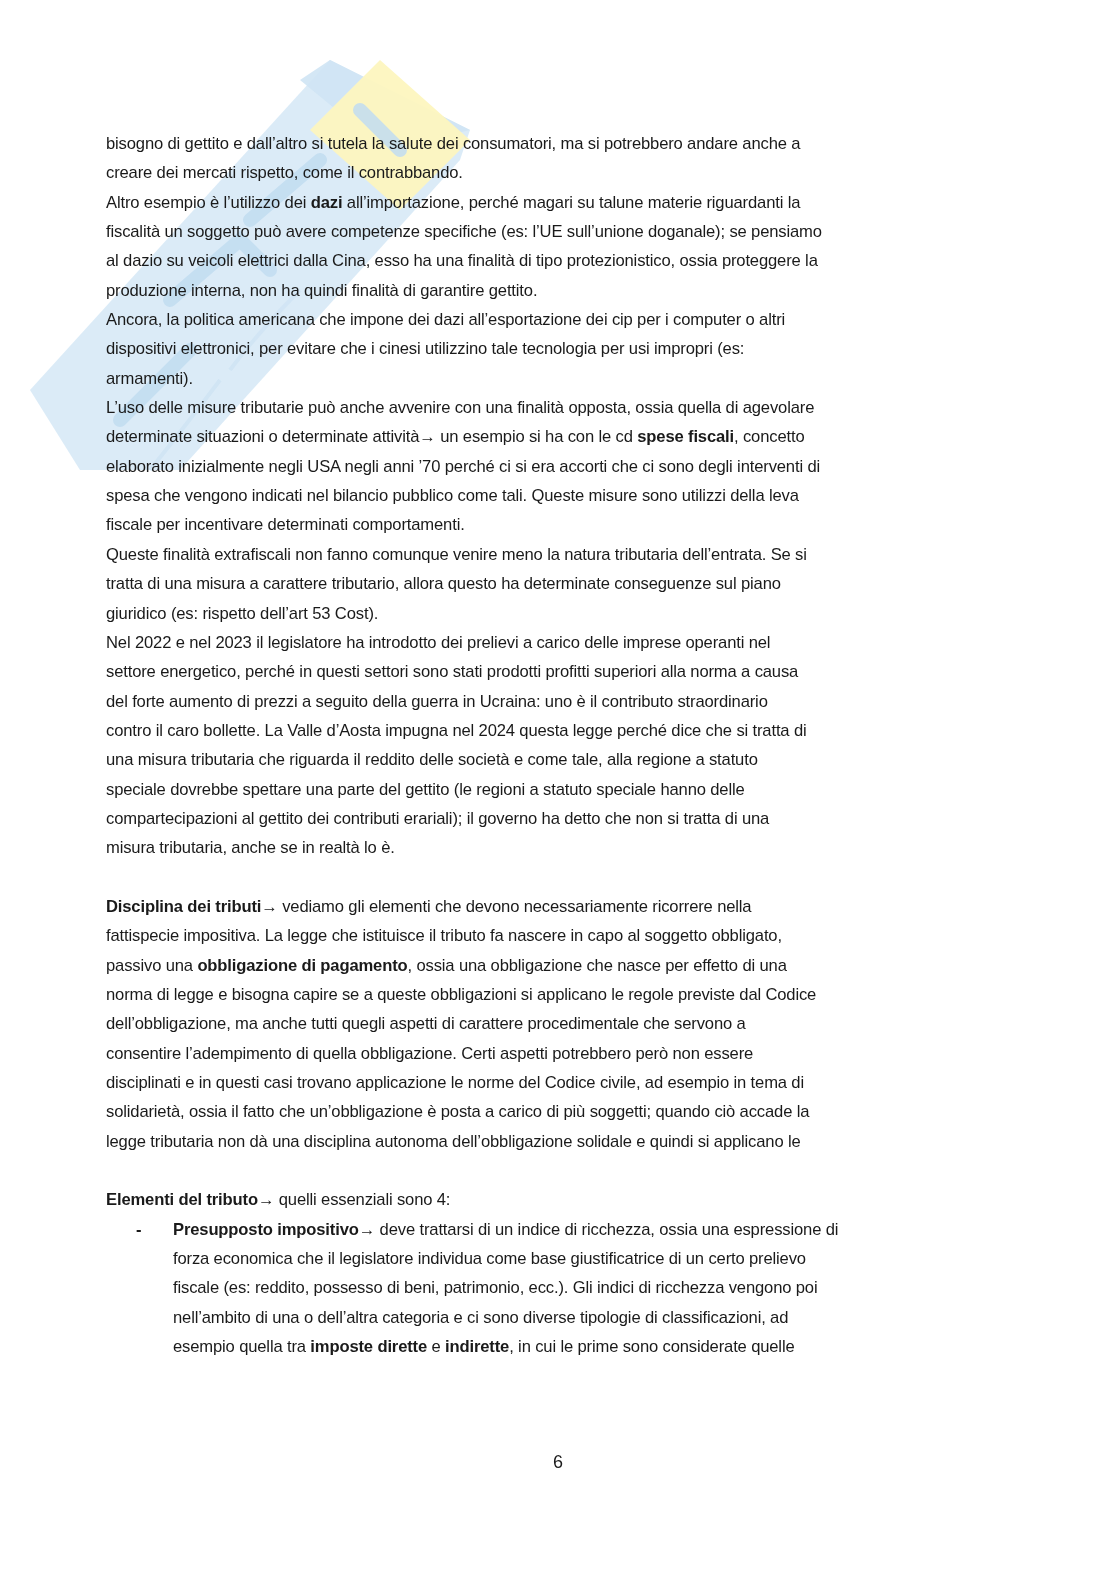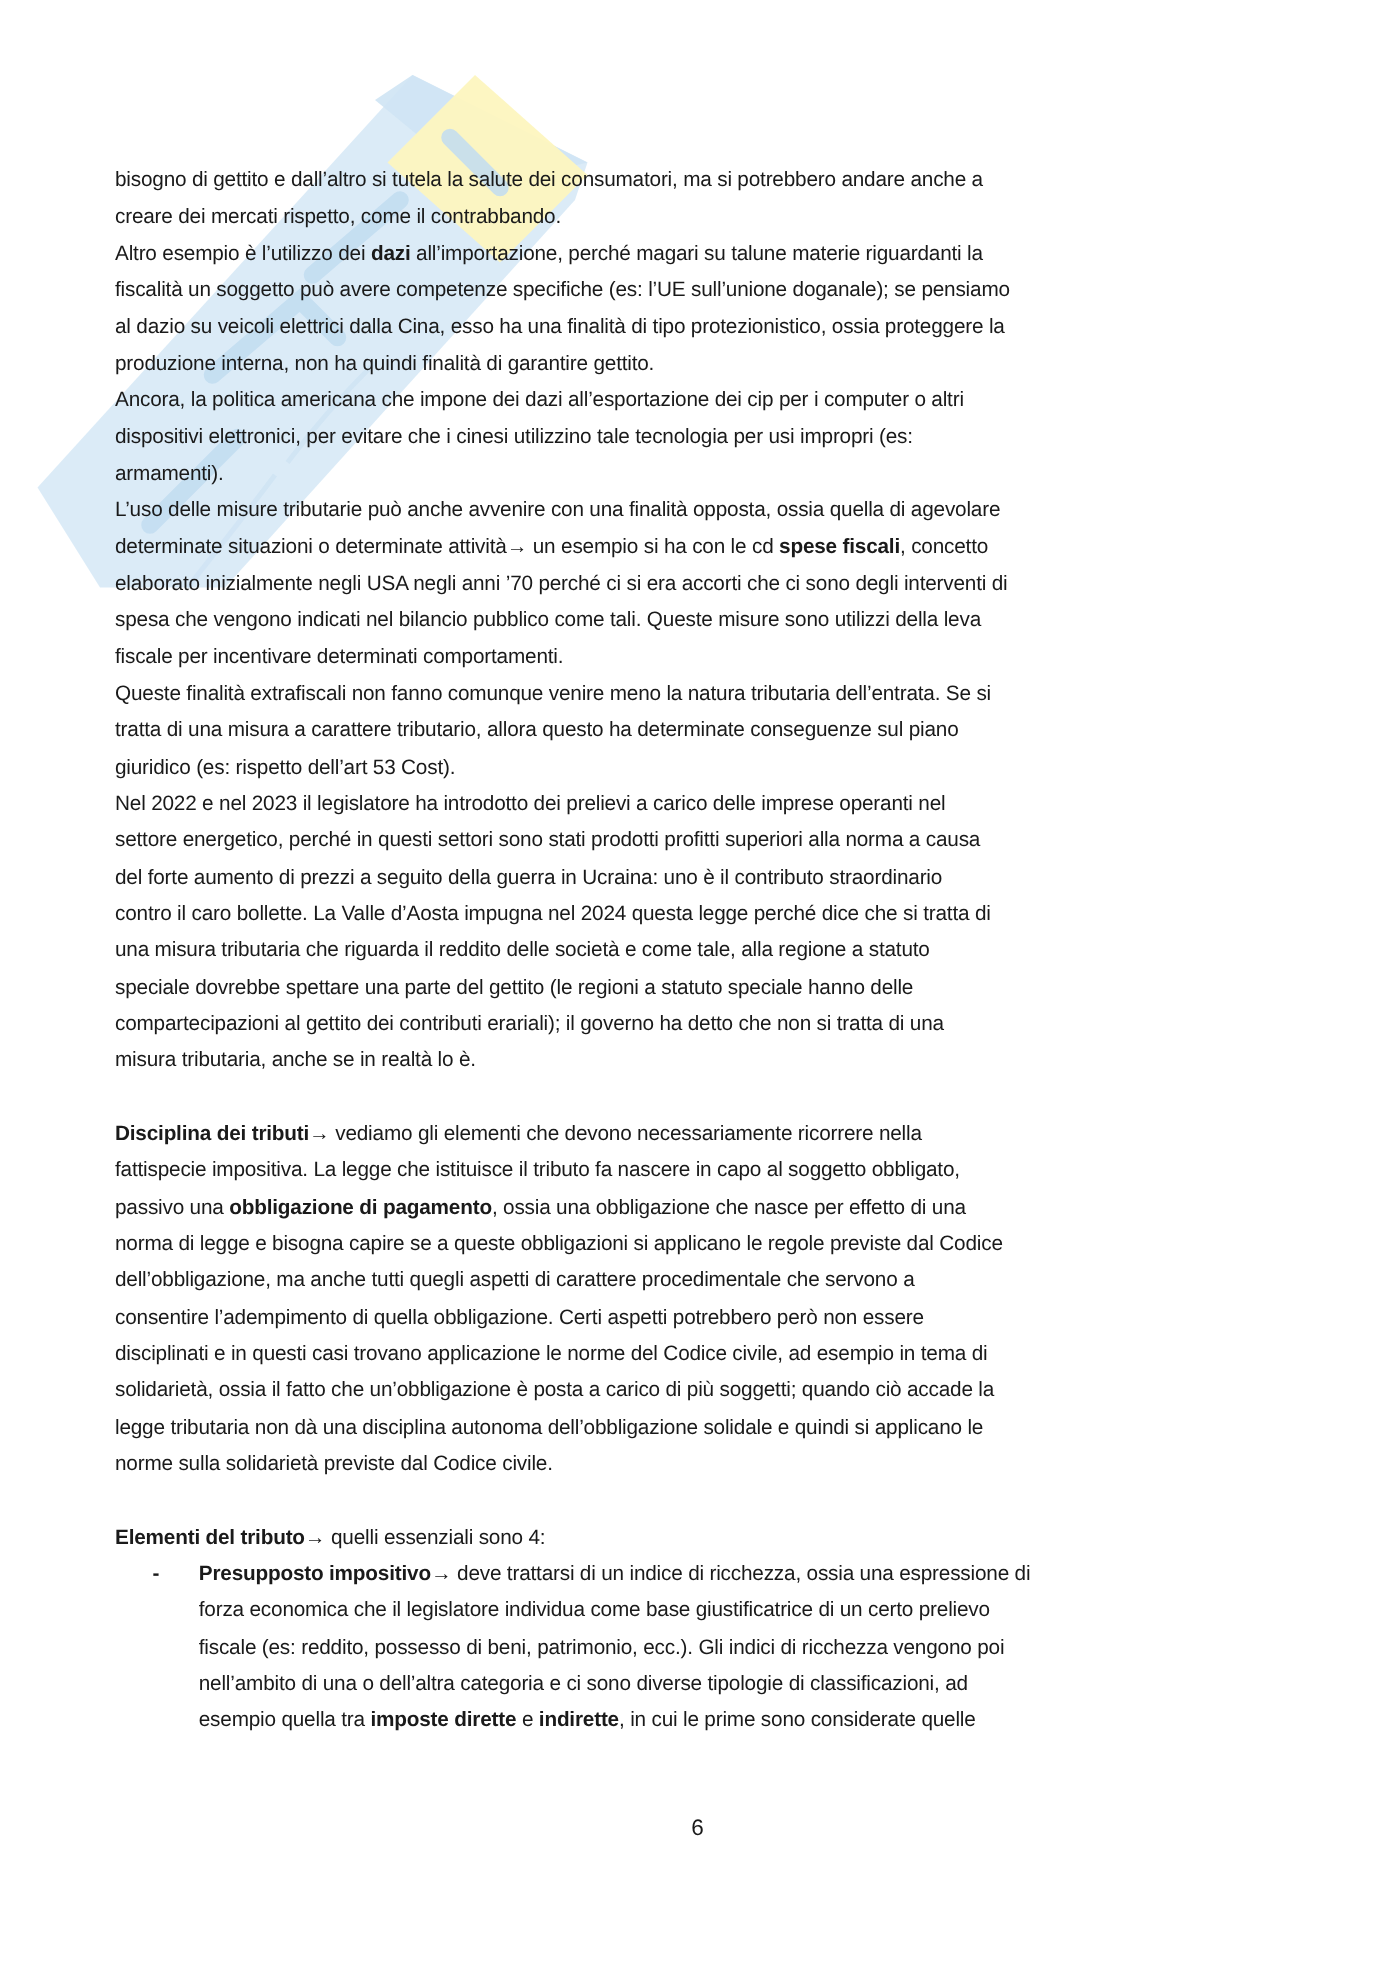--- a/index.html
+++ b/index.html
@@ -1,18 +1,18 @@
 <!DOCTYPE html>
 <html><head>
 <meta charset="utf-8">
 <style>
   html, body { margin: 0; padding: 0; background: #ffffff; }
   body { width: 1116px; height: 1579px; position: relative; overflow: hidden; }
   .watermark { position: absolute; left: 0; top: 0; width: 1116px; height: 1579px; pointer-events: none; z-index: 0; }
-  .page { position: absolute; left: 92px; top: 129px; width: 900px; z-index: 1;
+  .page { position: absolute; left: 106px; top: 129px; width: 900px; z-index: 1;
           font-family: "Liberation Sans", sans-serif; font-size: 16.6px; line-height: 29.35px;
           color: #1a1a1a; letter-spacing: -0.15px; }
   .line { white-space: nowrap; height: 29.35px; }
   .blank { height: 29.35px; }
   .b { font-weight: bold; }
   .bullet-line { position: relative; padding-left: 67px; }
   .bullet-dash { position: absolute; left: 30px; top: 0; font-weight: bold; }
   .page-number { position: absolute; left: 0; top: 1452px; width: 1116px; text-align: center;
                  font-family: "Liberation Sans", sans-serif; font-size: 18px; color: #1a1a1a; z-index: 1; }
 </style>
@@ -71,21 +71,20 @@
       <div>
         <div class="line"><span class="b">Disciplina dei tributi</span><span>→ vediamo gli elementi che devono necessariamente ricorrere nella</span></div>
         <div class="line"><span>fattispecie impositiva. La legge che istituisce il tributo fa nascere in capo al soggetto obbligato,</span></div>
         <div class="line"><span>passivo una </span><span class="b">obbligazione di pagamento</span><span>, ossia una obbligazione che nasce per effetto di una</span></div>
         <div class="line"><span>norma di legge e bisogna capire se a queste obbligazioni si applicano le regole previste dal Codice</span></div>
         <div class="line"><span>dell’obbligazione, ma anche tutti quegli aspetti di carattere procedimentale che servono a</span></div>
         <div class="line"><span>consentire l’adempimento di quella obbligazione. Certi aspetti potrebbero però non essere</span></div>
         <div class="line"><span>disciplinati e in questi casi trovano applicazione le norme del Codice civile, ad esempio in tema di</span></div>
         <div class="line"><span>solidarietà, ossia il fatto che un’obbligazione è posta a carico di più soggetti; quando ciò accade la</span></div>
         <div class="line"><span>legge tributaria non dà una disciplina autonoma dell’obbligazione solidale e quindi si applicano le</span></div>
-        <div class="line"><span>norme sulla solidarietà previste dal Codice civile.</span></div>
       </div>
       <div class="blank"></div>
       <div>
         <div class="line"><span class="b">Elementi del tributo</span><span>→ quelli essenziali sono 4:</span></div>
         <div>
           <div class="line bullet-line"><span class="bullet-dash">-</span><span class="b">Presupposto impositivo</span><span>→ deve trattarsi di un indice di ricchezza, ossia una espressione di</span></div>
           <div class="line bullet-line"><span>forza economica che il legislatore individua come base giustificatrice di un certo prelievo</span></div>
           <div class="line bullet-line"><span>fiscale (es: reddito, possesso di beni, patrimonio, ecc.). Gli indici di ricchezza vengono poi</span></div>
           <div class="line bullet-line"><span>nell’ambito di una o dell’altra categoria e ci sono diverse tipologie di classificazioni, ad</span></div>
           <div class="line bullet-line"><span>esempio quella tra </span><span class="b">imposte dirette</span><span> e </span><span class="b">indirette</span><span>, in cui le prime sono considerate quelle</span></div>

